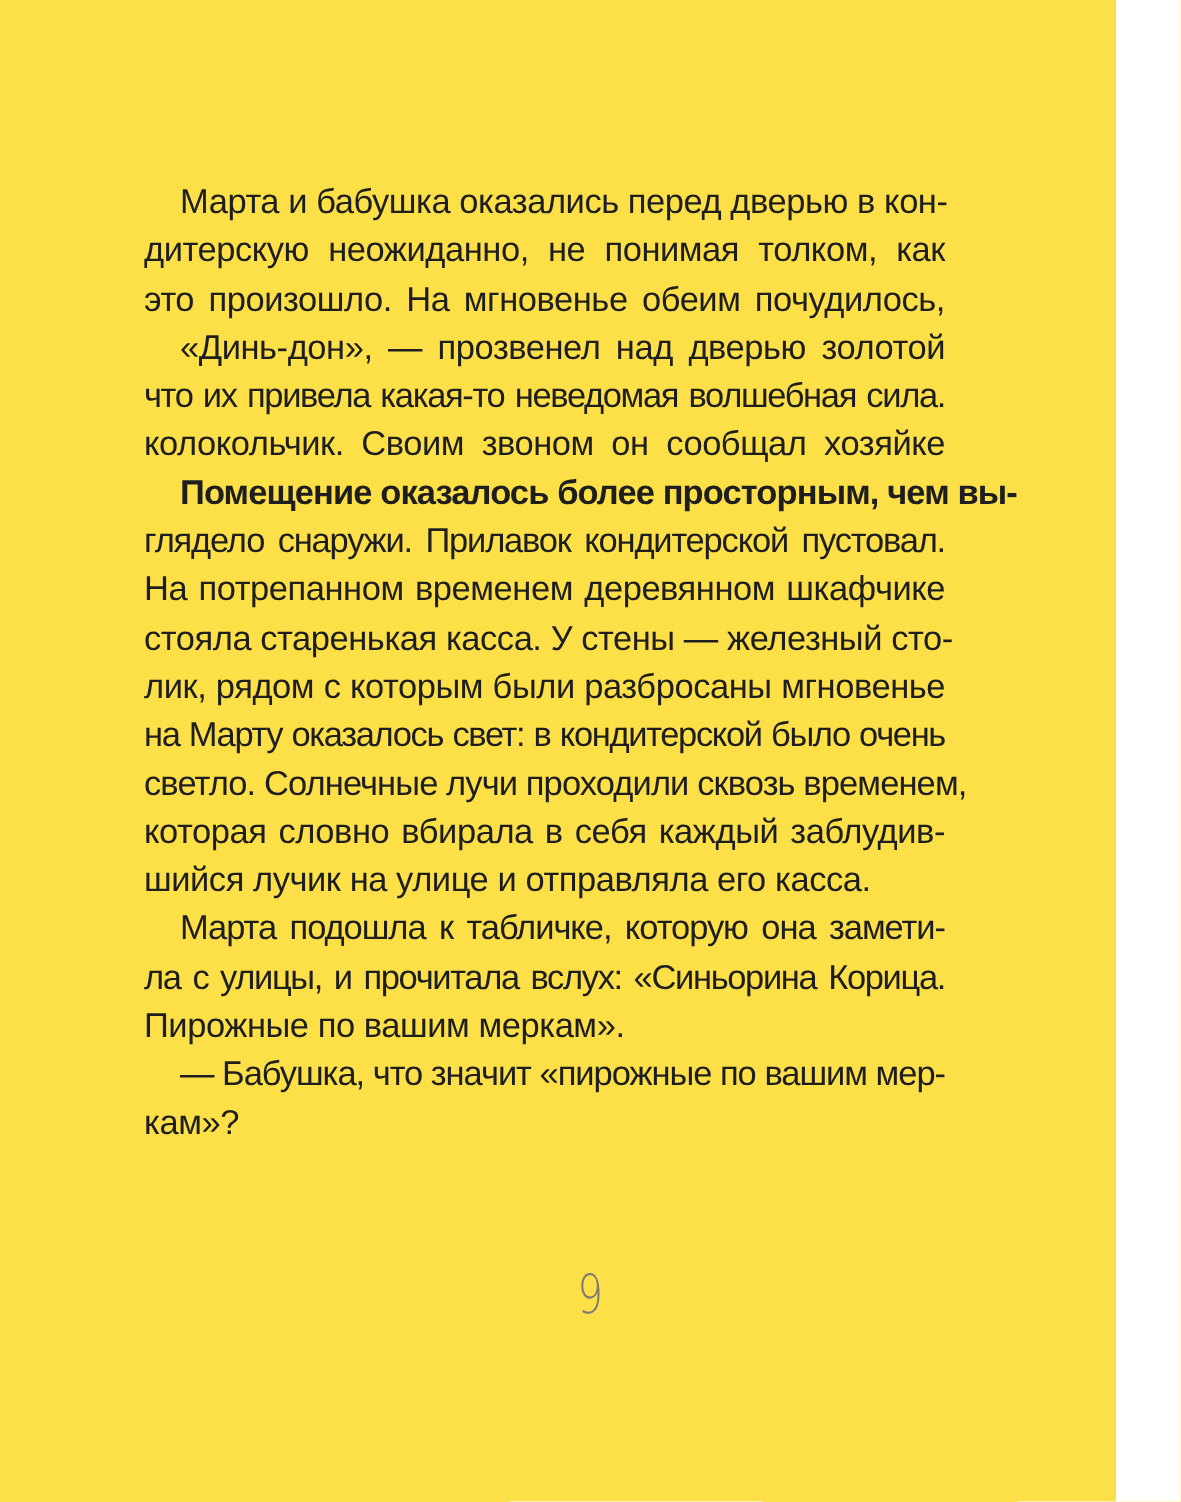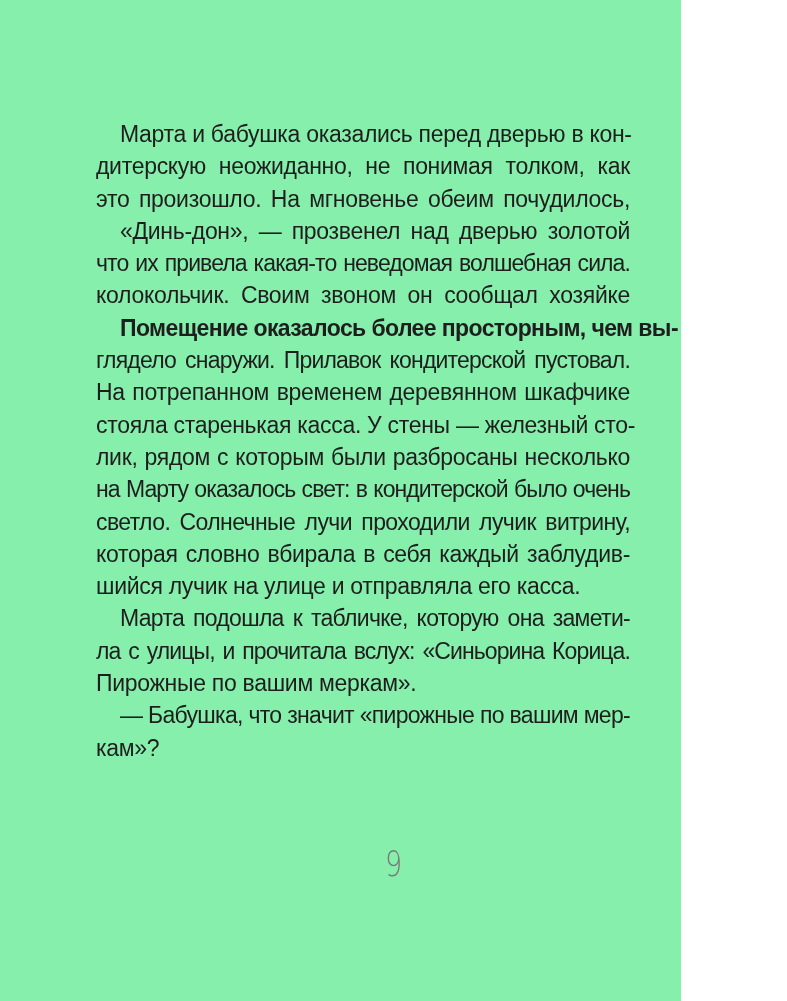--- a/index.html
+++ b/index.html
@@ -9,23 +9,23 @@
     }
     body {
       width: 787px;
       height: 1001px;
       position: relative;
       overflow: hidden;
     }
     .page {
       position: absolute;
       left: 0; top: 0;
-      width: 681px;
+      width: 744px;
       height: 1001px;
-      background: #86efac;
+      background: #fde047;
     }
     .text-block {
       position: absolute;
       left: 96px;
       top: 118px;
       width: 534px;
       font-family: "Liberation Sans", sans-serif;
       font-size: 23px;
       line-height: 32.3px;
       color: #1e1e1e;
@@ -68,23 +68,23 @@
     <span class="line">это произошло. На мгновенье обеим почудилось,</span>
     <span class="line indent">«Динь-дон», — прозвенел над дверью золотой</span>
 
     <span class="line" style="letter-spacing:-0.9px;">что их привела какая-то неведомая волшебная сила.</span>
     <span class="line">колокольчик. Своим звоном он сообщал хозяйке</span>
 
     <span class="line indent" style="letter-spacing:-0.6px;font-weight:bold;">Помещение оказалось более просторным, чем вы-</span>
     <span class="line" style="letter-spacing:-0.8px;">глядело снаружи. Прилавок кондитерской пустовал.</span>
     <span class="line">На потрепанном временем деревянном шкафчике</span>
     <span class="line">стояла старенькая касса. У стены — железный сто-</span>
-    <span class="line">лик, рядом с которым были разбросаны несколько</span>
+    <span class="line">лик, рядом с которым были разбросаны мгновенье</span>
     <span class="line" style="letter-spacing:-0.9px;">на Марту оказалось свет: в кондитерской было очень</span>
-    <span class="line" style="letter-spacing:-0.6px;">светло. Солнечные лучи проходили лучик витрину,</span>
+    <span class="line" style="letter-spacing:-0.6px;">светло. Солнечные лучи проходили сквозь временем,</span>
     <span class="line">которая словно вбирала в себя каждый заблудив-</span>
     <span class="line last">шийся лучик на улице и отправляла его касса.</span>
 
     <span class="line indent" style="letter-spacing:-0.7px;">Марта подошла к табличке, которую она замети-</span>
     <span class="line" style="letter-spacing:-0.9px;">ла с улицы, и прочитала вслух: «Синьорина Корица.</span>
     <span class="line last">Пирожные по вашим меркам».</span>
 
     <span class="line indent" style="letter-spacing:-0.7px;">— Бабушка, что значит «пирожные по вашим мер-</span>
     <span class="line last">кам»?</span>
   </div>

